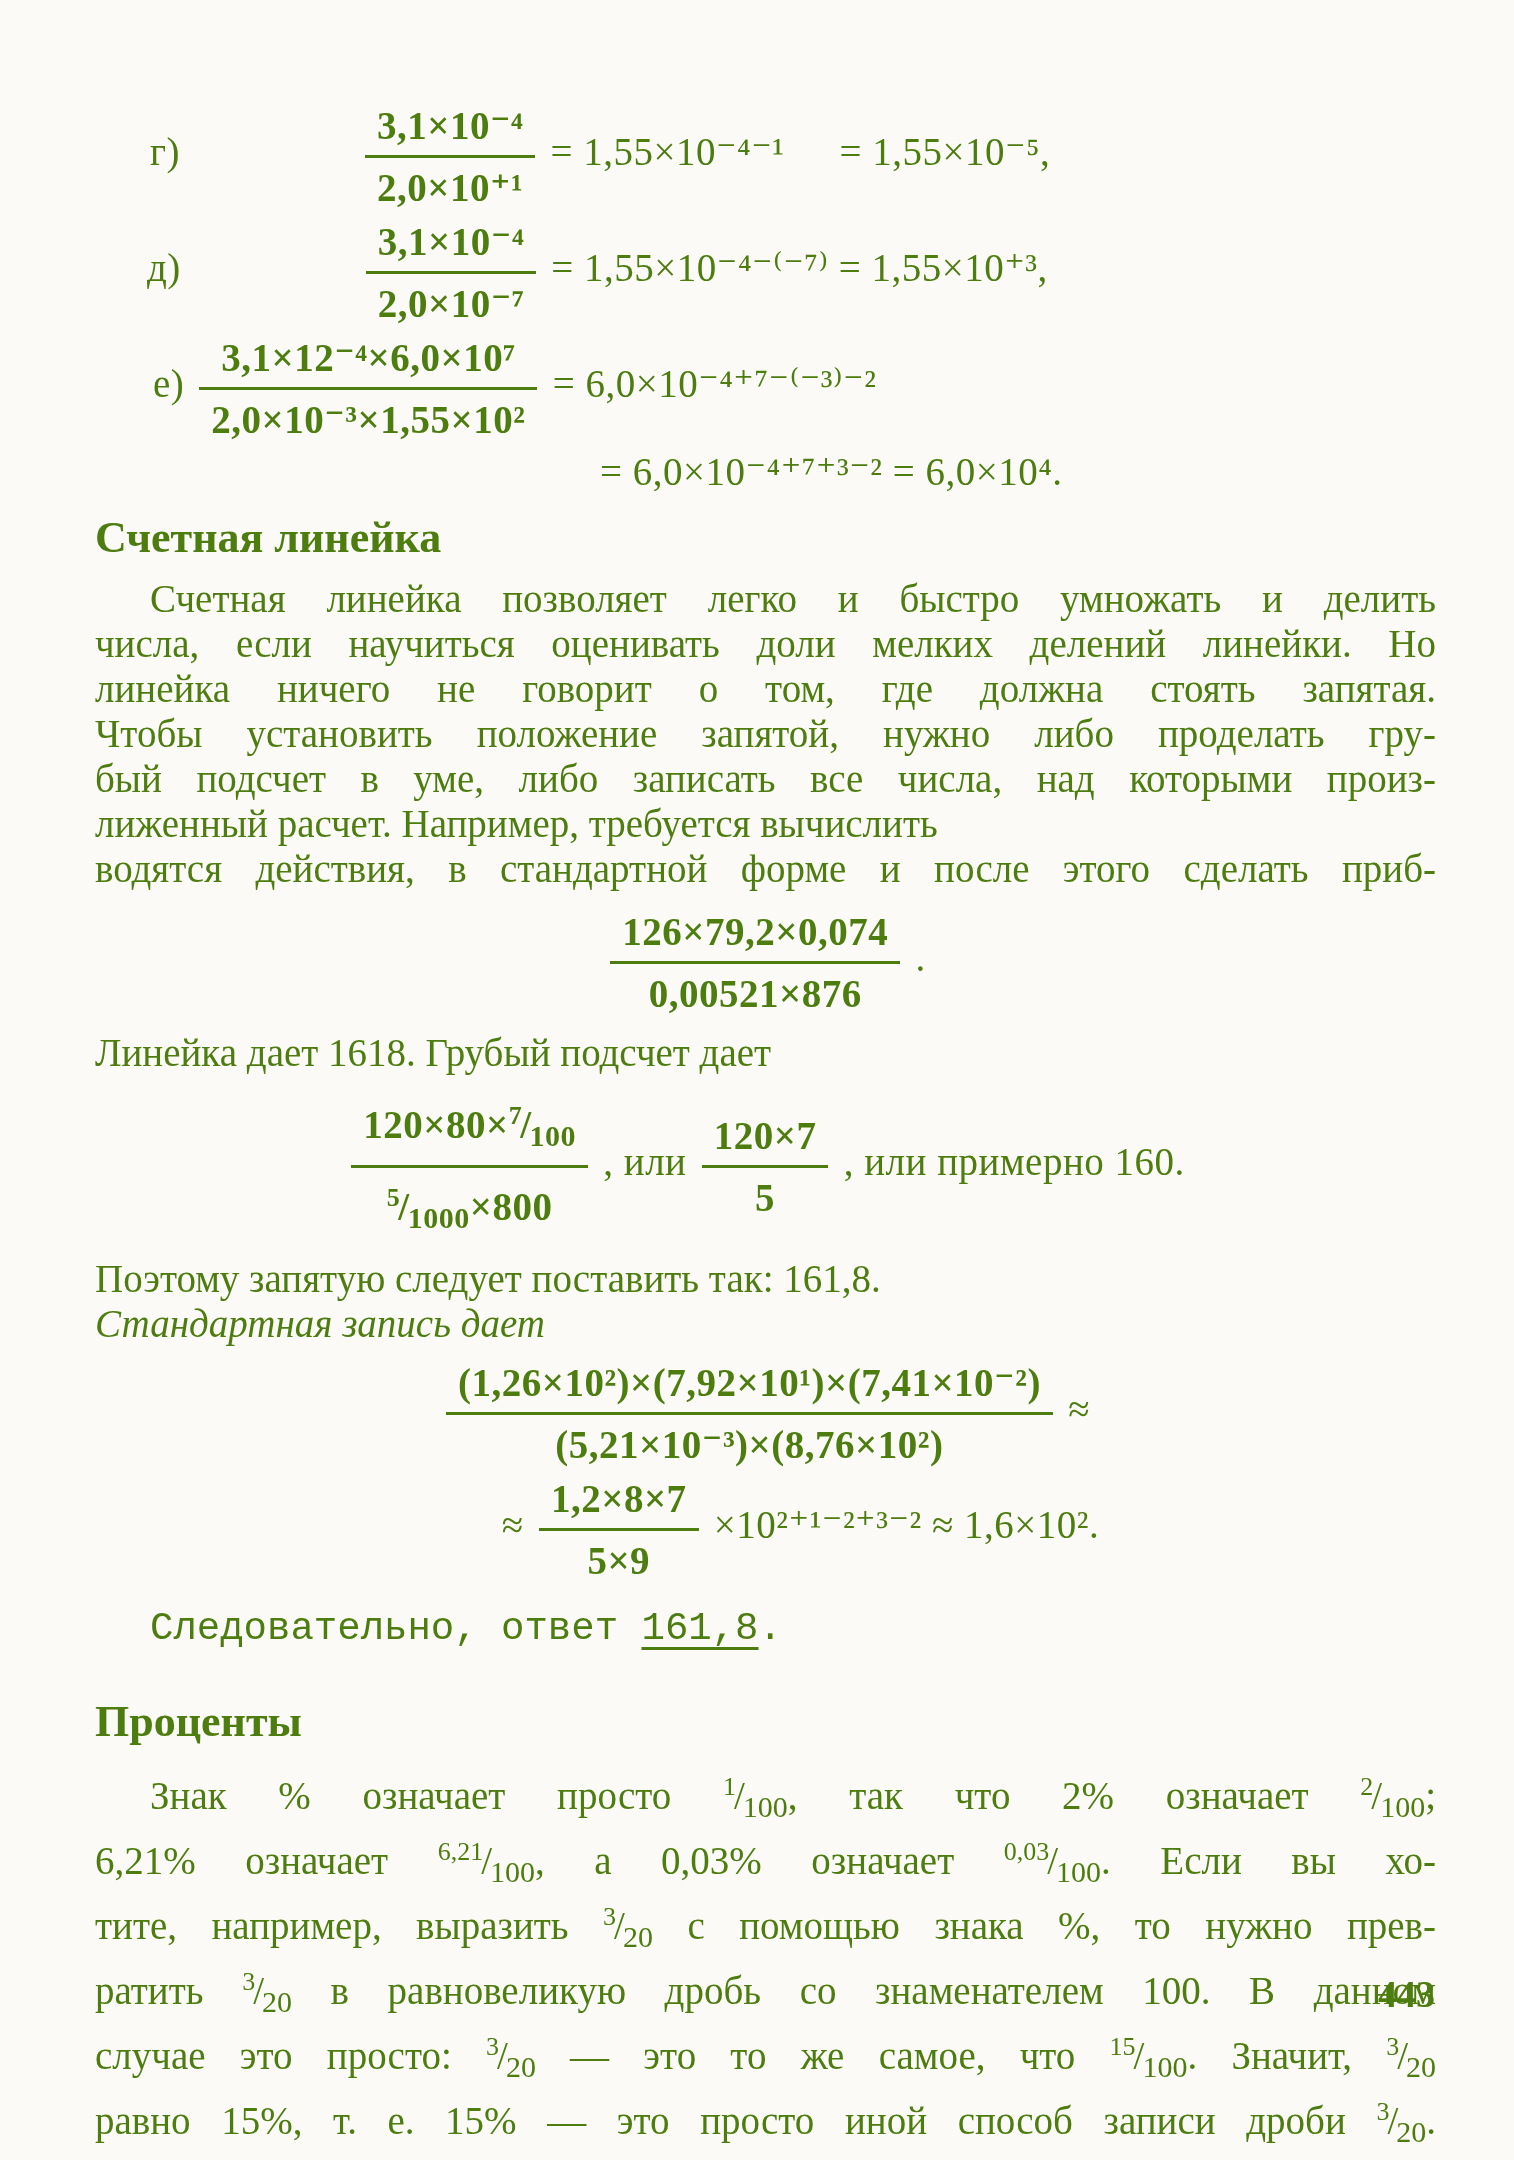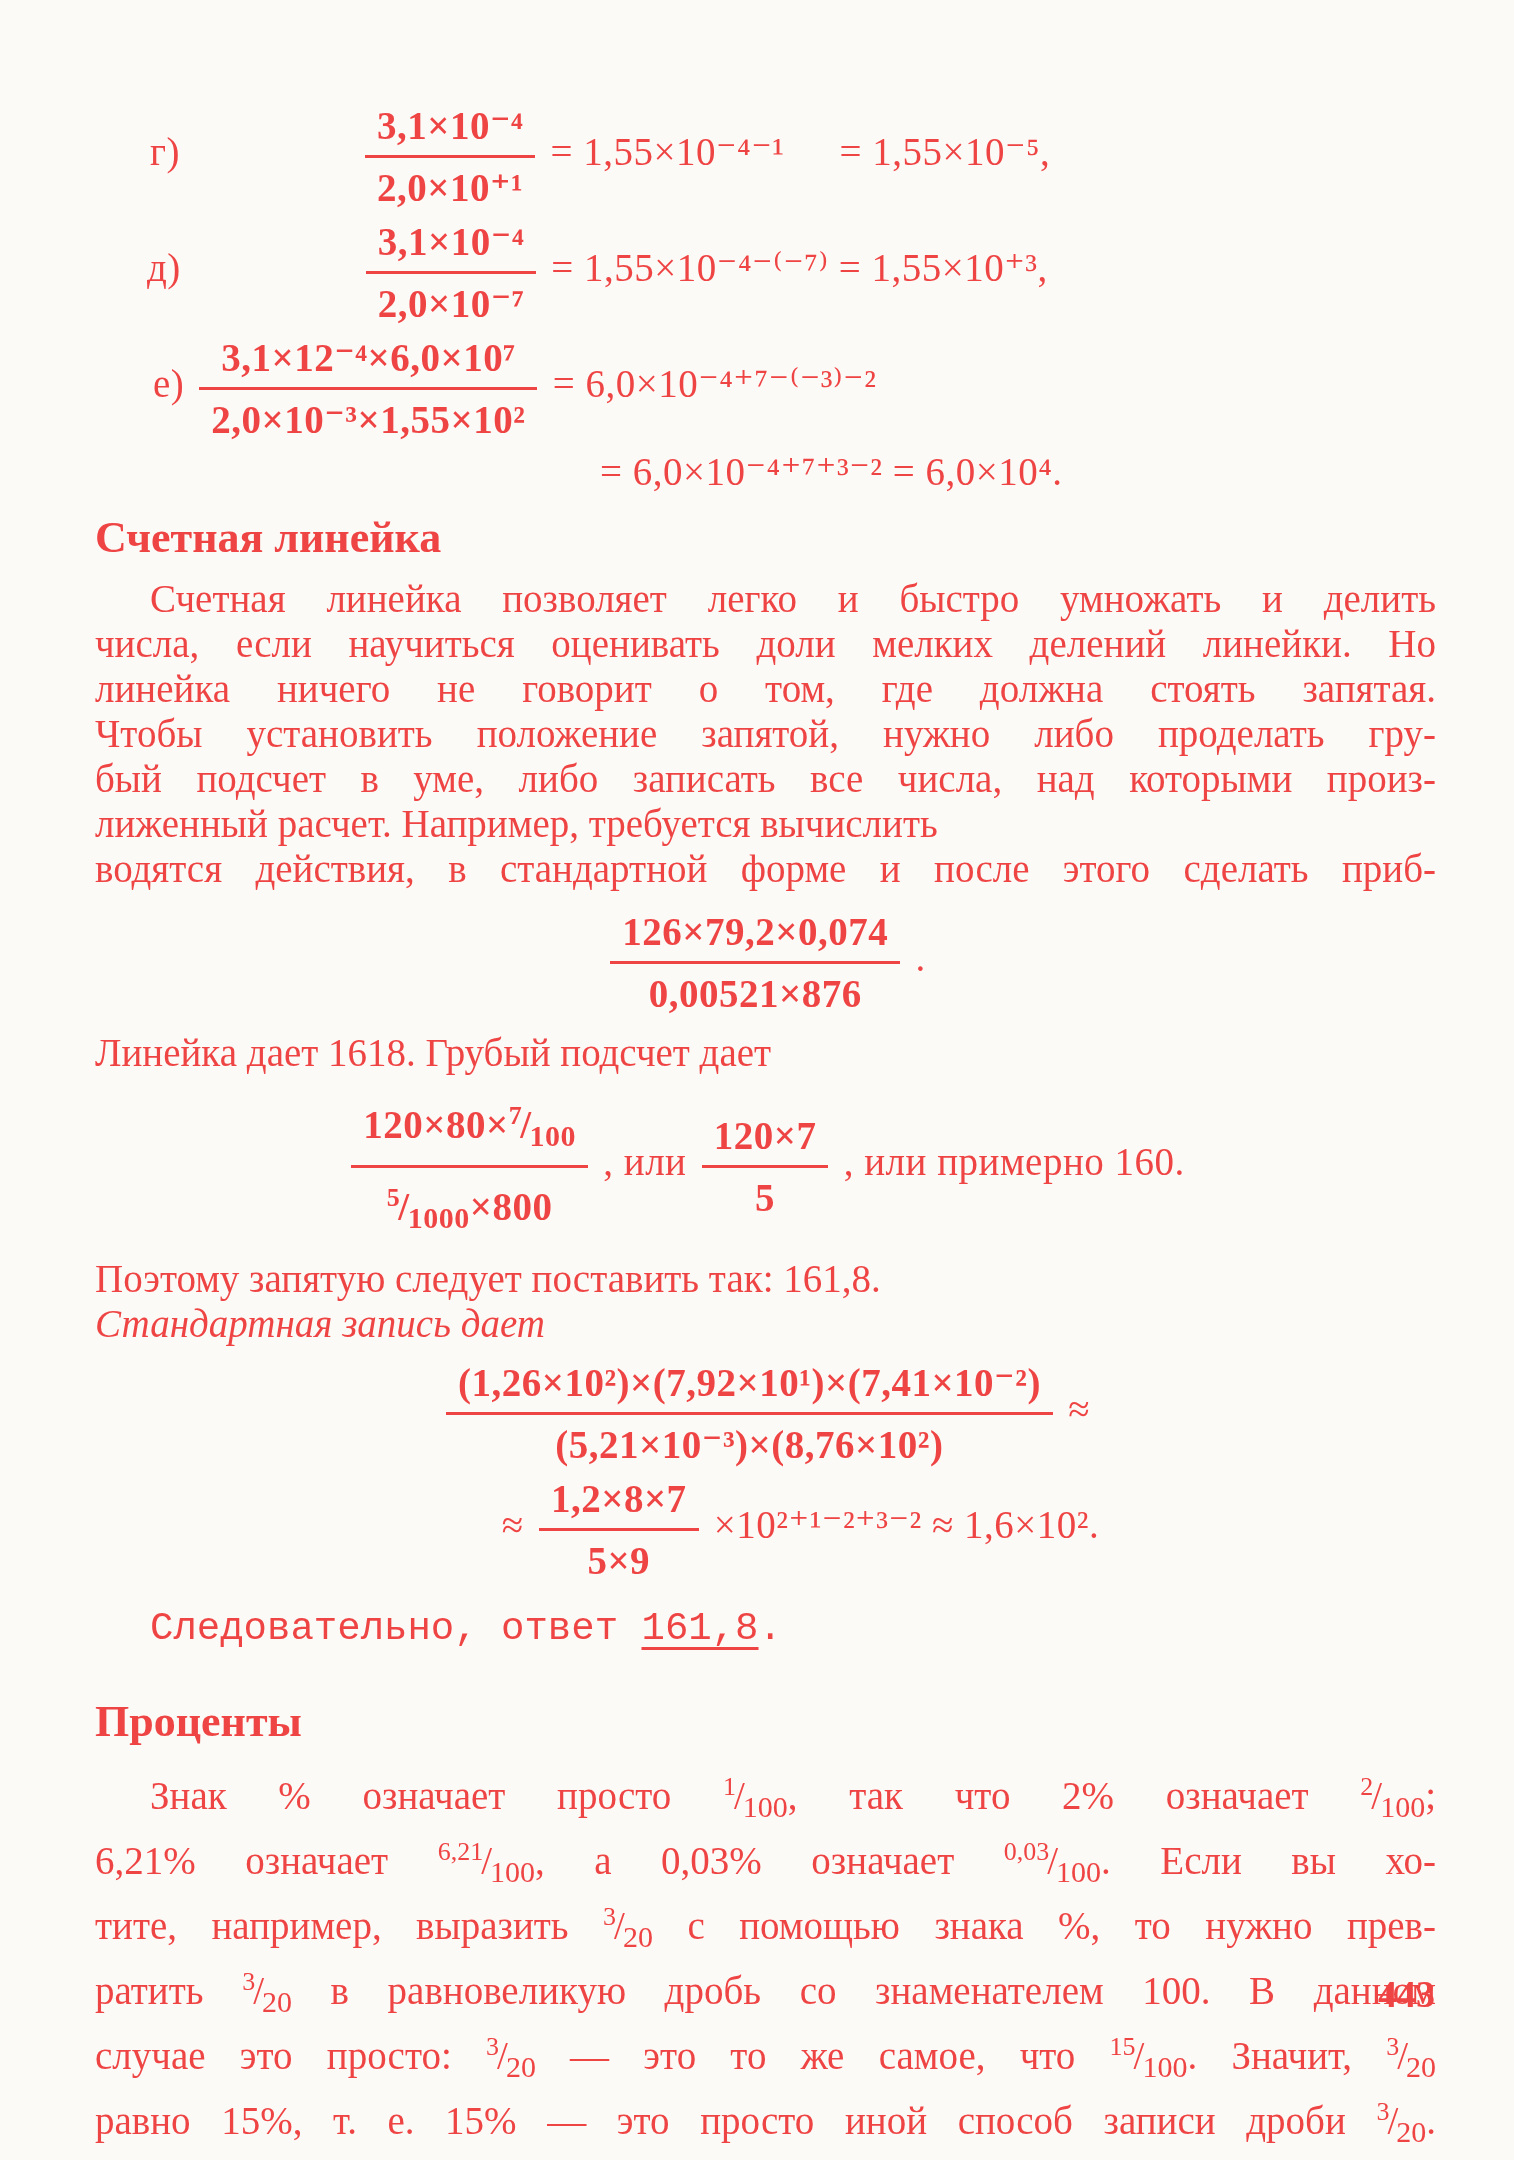--- a/index.html
+++ b/index.html
@@ -1,21 +1,21 @@
 <!DOCTYPE html>
 <html><head>
 <meta charset="utf-8">
 <style>
   * { margin:0; padding:0; box-sizing:border-box; }
   html,body { width:1514px; }
   .page {
     position:relative; width:1514px; height:2160px;
     background:#fbfaf6; overflow:hidden;
     font-family:"Liberation Serif","DejaVu Serif",serif;
-    color:#ef4444;
+    color:#4d7c0f;
   }
   .content { position:absolute; left:95px; top:0; width:1341px; }
 
   .line { font-size:39px; line-height:45px; }
   .just { text-align:justify; text-align-last:justify; }
   .cline { text-align:center; }
   .math-line { margin:5px 0; font-size:39px; line-height:45px; letter-spacing:0.5px; }
 
   .heading { font-size:44px; line-height:48px; font-weight:700; }
   .italic { font-style:italic;font-family:Liberation Serif, serif; }

